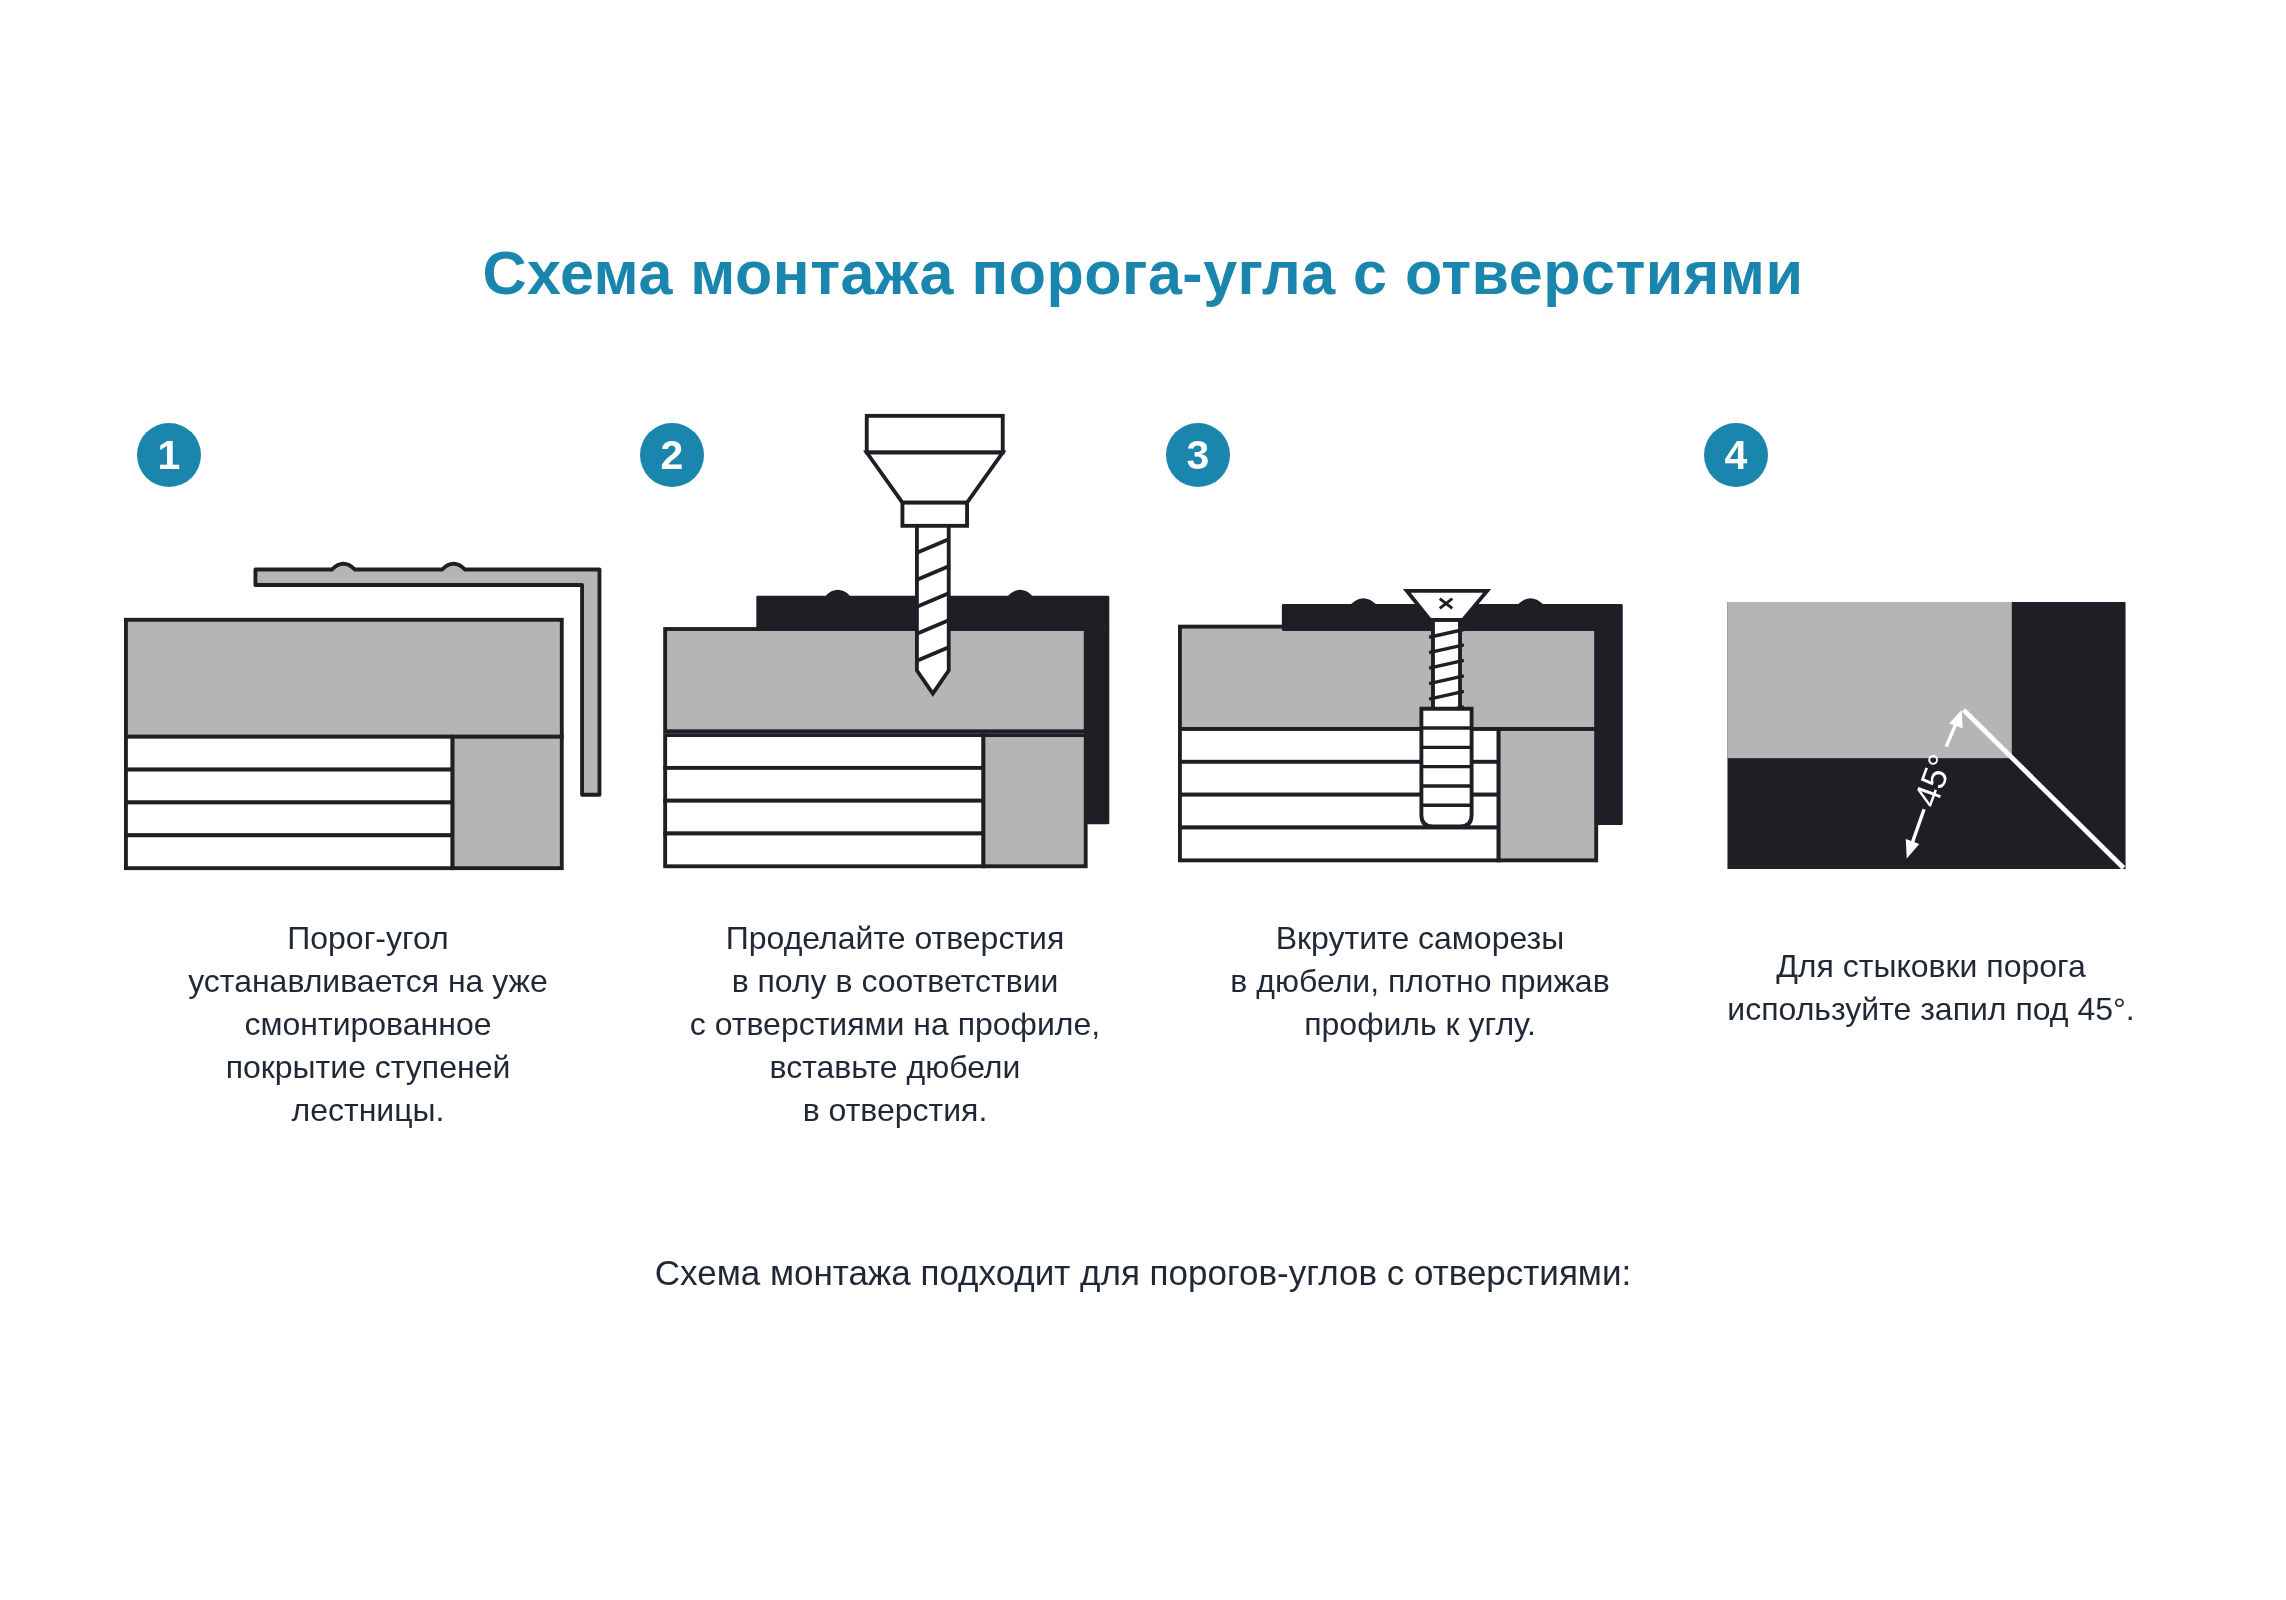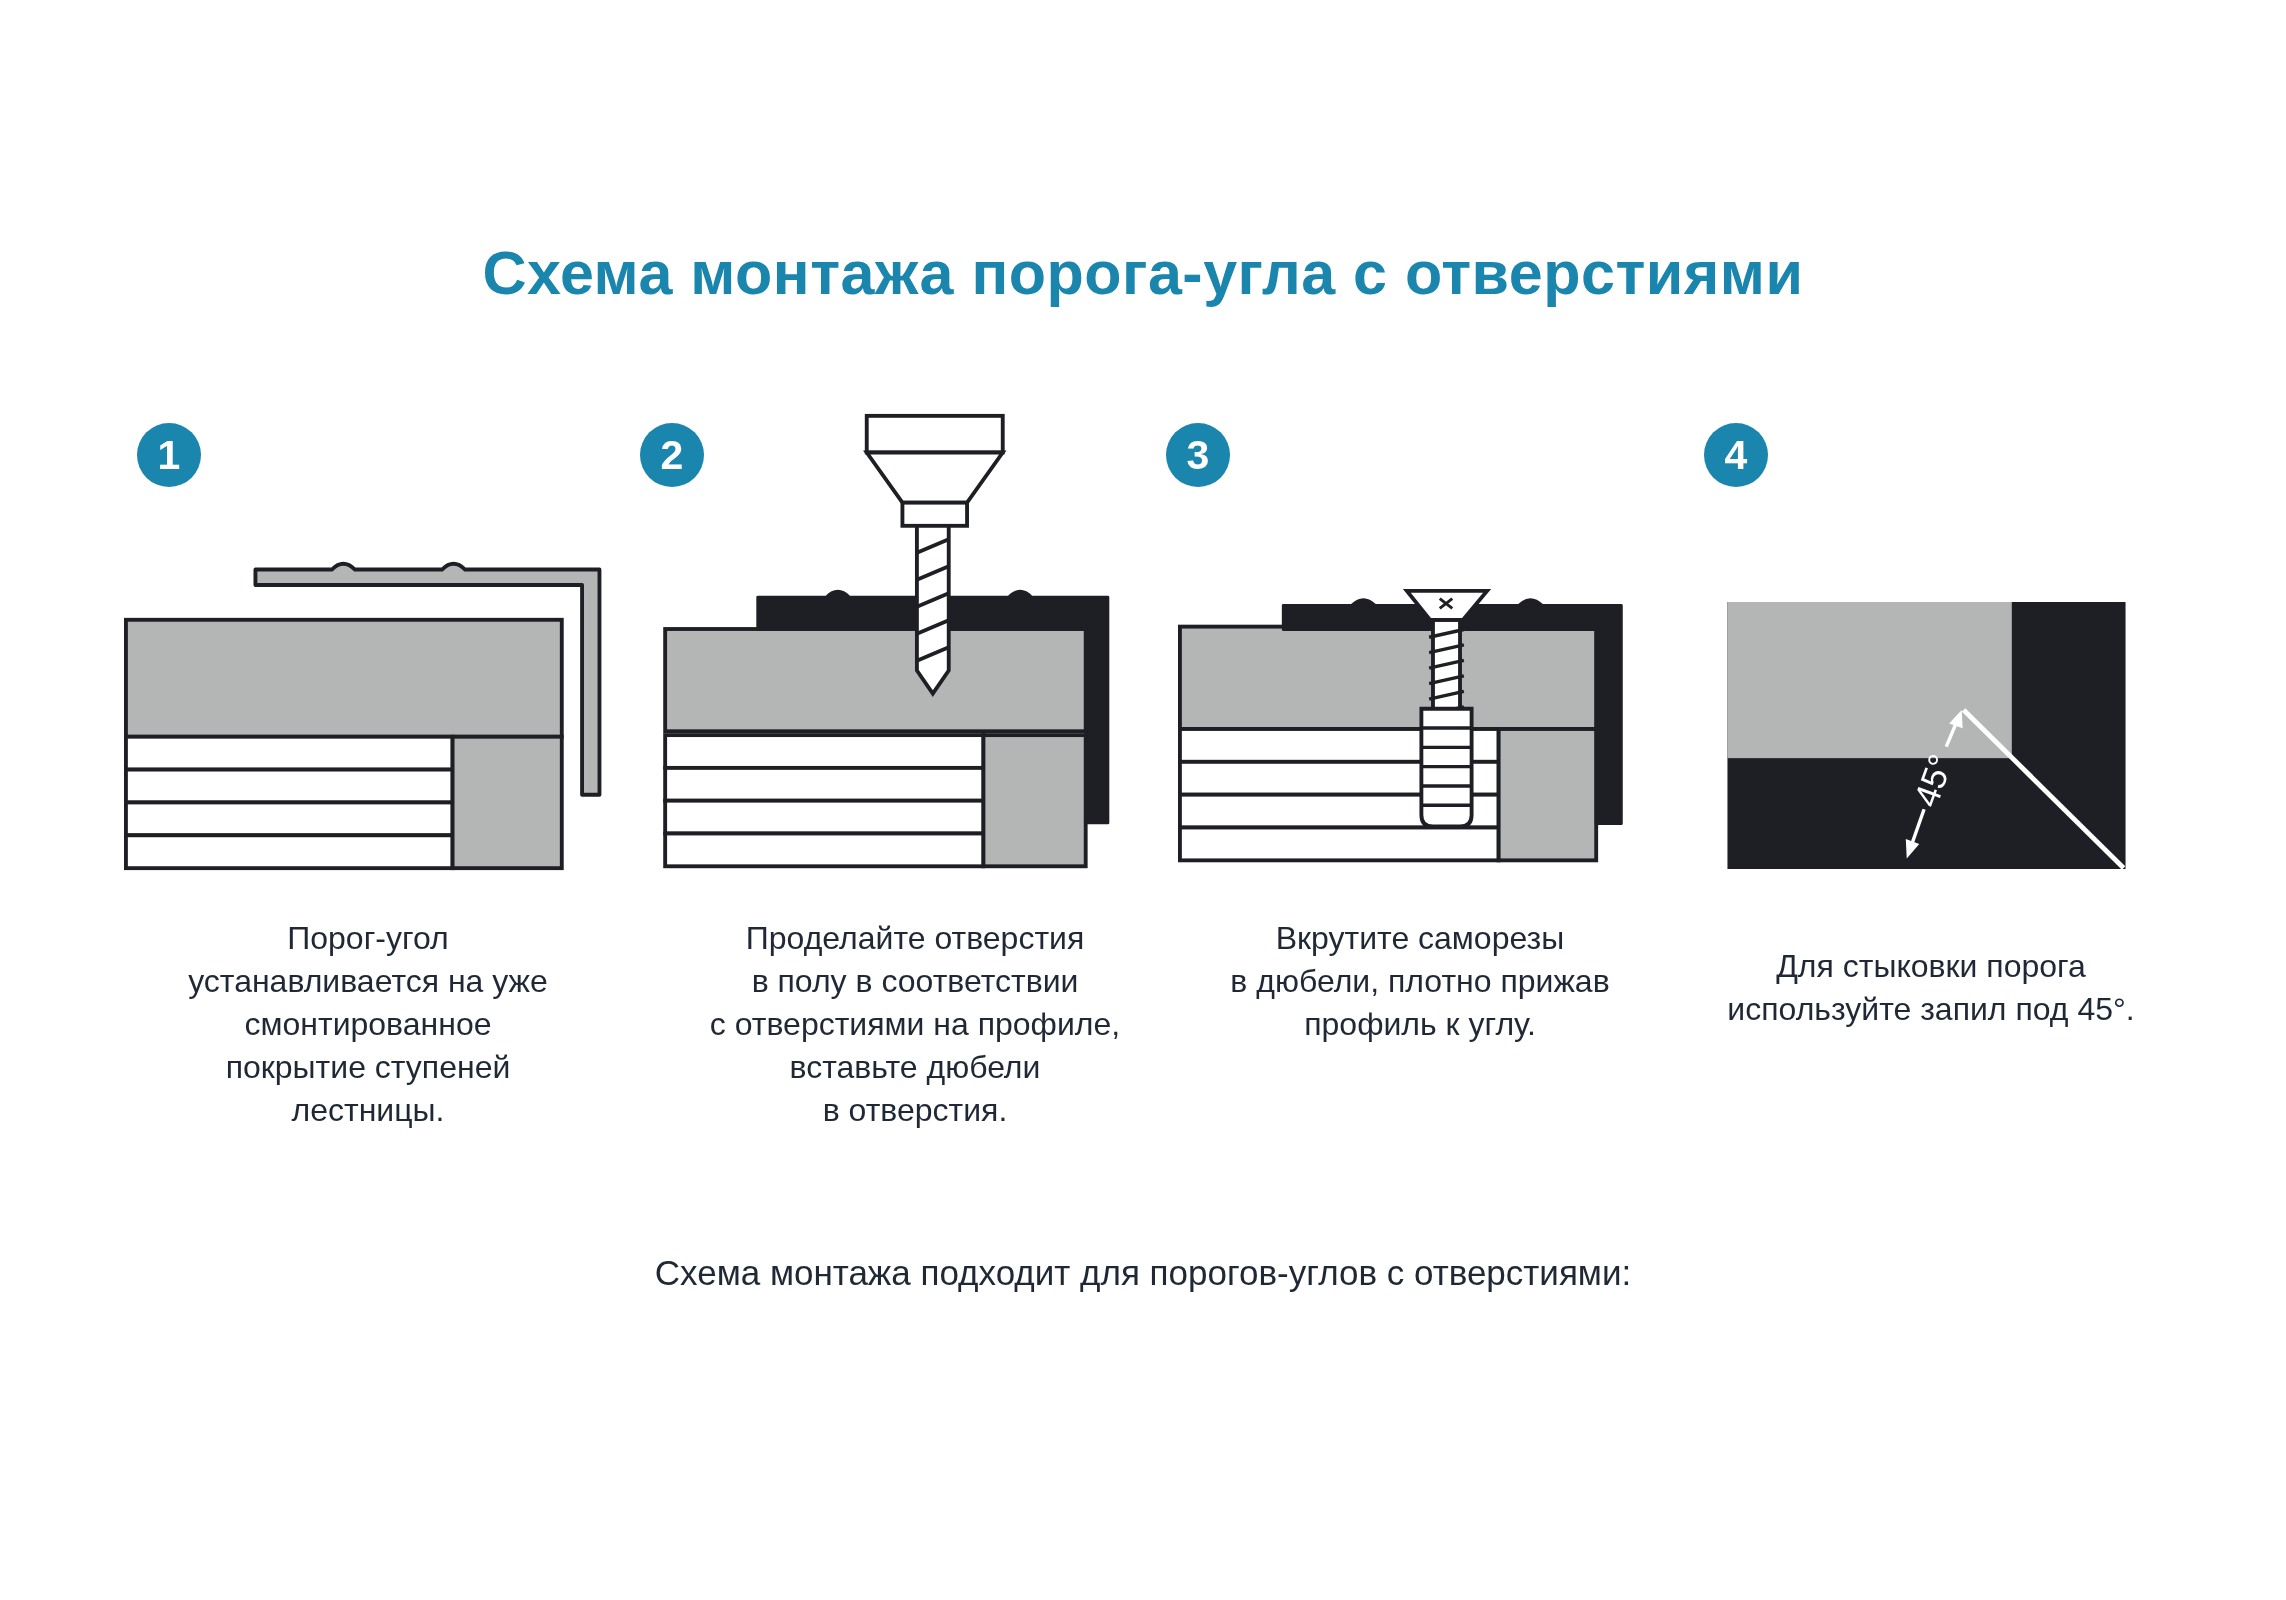--- a/index.html
+++ b/index.html
@@ -51,21 +51,21 @@
     position: absolute;
     top: 917px;
     width: 550px;
     text-align: center;
     font-size: 32px;
     line-height: 43px;
     color: #1f2834;
     white-space: pre-line;
   }
   .cap1 { left: 93px; }
-  .cap2 { left: 640px; }
+  .cap2 { left: 620px; }
   .cap3 { left: 1145px; }
   .cap4 { left: 1656px; margin-top: 28px; }
   .footer {
     position: absolute;
     top: 1247px;
     left: 0;
     width: 100%;
     text-align: center;
     font-size: 35px;
     line-height: 52px;

